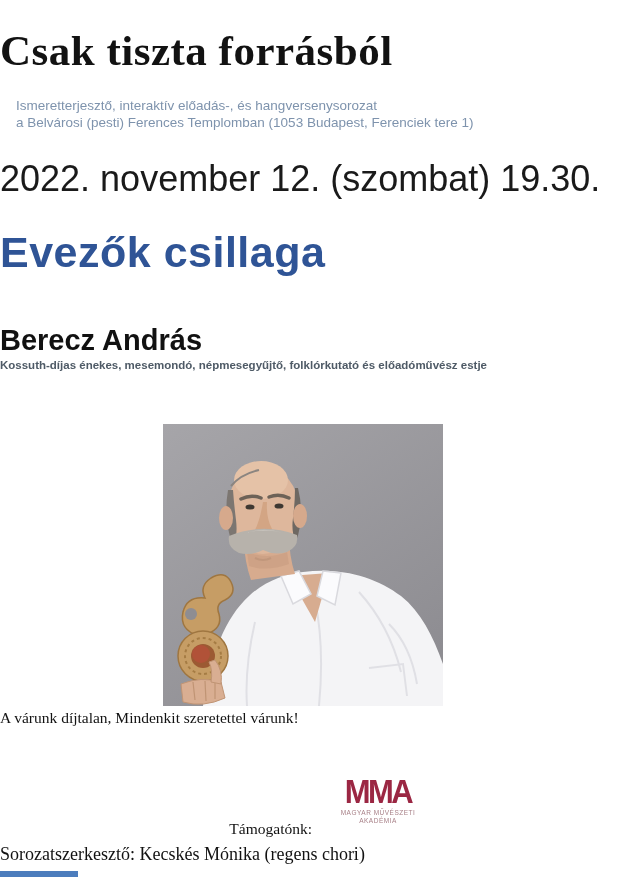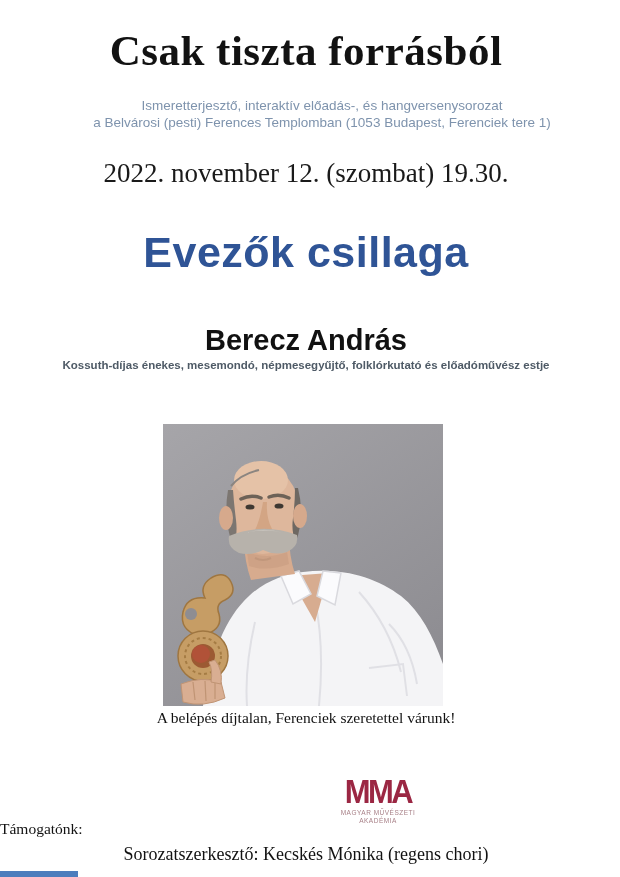--- a/index.html
+++ b/index.html
@@ -5,42 +5,42 @@
   html, body { margin: 0; padding: 0; background: #ffffff; }
   .poster {
     position: relative;
     width: 620px;
     height: 877px;
     background: #ffffff;
     margin: 0 auto;
     overflow: hidden;
     font-family: "Liberation Serif", serif;
   }
-  .row { position: absolute; left: 0; width: 612px; text-align: center; }
+  .row { position: absolute; left: 0; width: 612px; text-align: left; }
 
   .title {
     top: 26px;
     font-family: "Liberation Serif", serif;
     font-weight: bold;
     font-size: 43px;
     color: #121212;
     letter-spacing: 0.5px;
   }
   .subtitle {
     top: 97px;
     font-family: "Liberation Sans", sans-serif;
     font-size: 13.5px;
     line-height: 17px;
     color: #7E93AD;
     padding-left: 16px;
   }
   .date-line {
     top: 158px;
-    font-family: Liberation Serif, serif;
-    font-size: 27px;
+    font-family: Liberation Sans, sans-serif;
+    font-size: 36px;
     color: #1a1a1a;
   }
   .event-title {
     top: 228px;
     font-family: "Liberation Sans", sans-serif;
     font-weight: bold;
     font-size: 43px;
     color: #2F5496;
     letter-spacing: 0.5px;
   }
@@ -94,21 +94,21 @@
     line-height: 8px;
     letter-spacing: 0.5px;
     color: #A77F86;
     margin-top: 2px;
   }
   .supporter {
     position: absolute;
     left: 0;
     top: 820px;
     width: 312px;
-    text-align: left;
+    text-align: right;
     font-family: "Liberation Serif", serif;
     font-size: 15.5px;
     color: #121212;
   }
   .series-editor {
     top: 844px;
     font-family: "Liberation Serif", serif;
     font-size: 18px;
     color: #121212;
   }
@@ -206,21 +206,21 @@
         </g>
         <g stroke="#c09474" stroke-width="1.2" fill="none">
           <path d="M30 258 L32 276"></path>
           <path d="M42 257 L43 277"></path>
           <path d="M52 259 L52 275"></path>
         </g>
       </g>
     </svg>
   </div>
 
-  <div class="row admission">A belépés díjtalan, Ferenciek szeretettel várunk!</div>
+  <div class="row admission">A várunk díjtalan, Mindenkit szeretettel várunk!</div>
 
   <div class="supporter">Támogatónk:</div>
 
   <div class="mma-logo">
     <div class="mma-acronym">MMA</div>
     <div class="mma-org">
       <div>MAGYAR MŰVÉSZETI</div>
       <div>AKADÉMIA</div>
     </div>
   </div>

